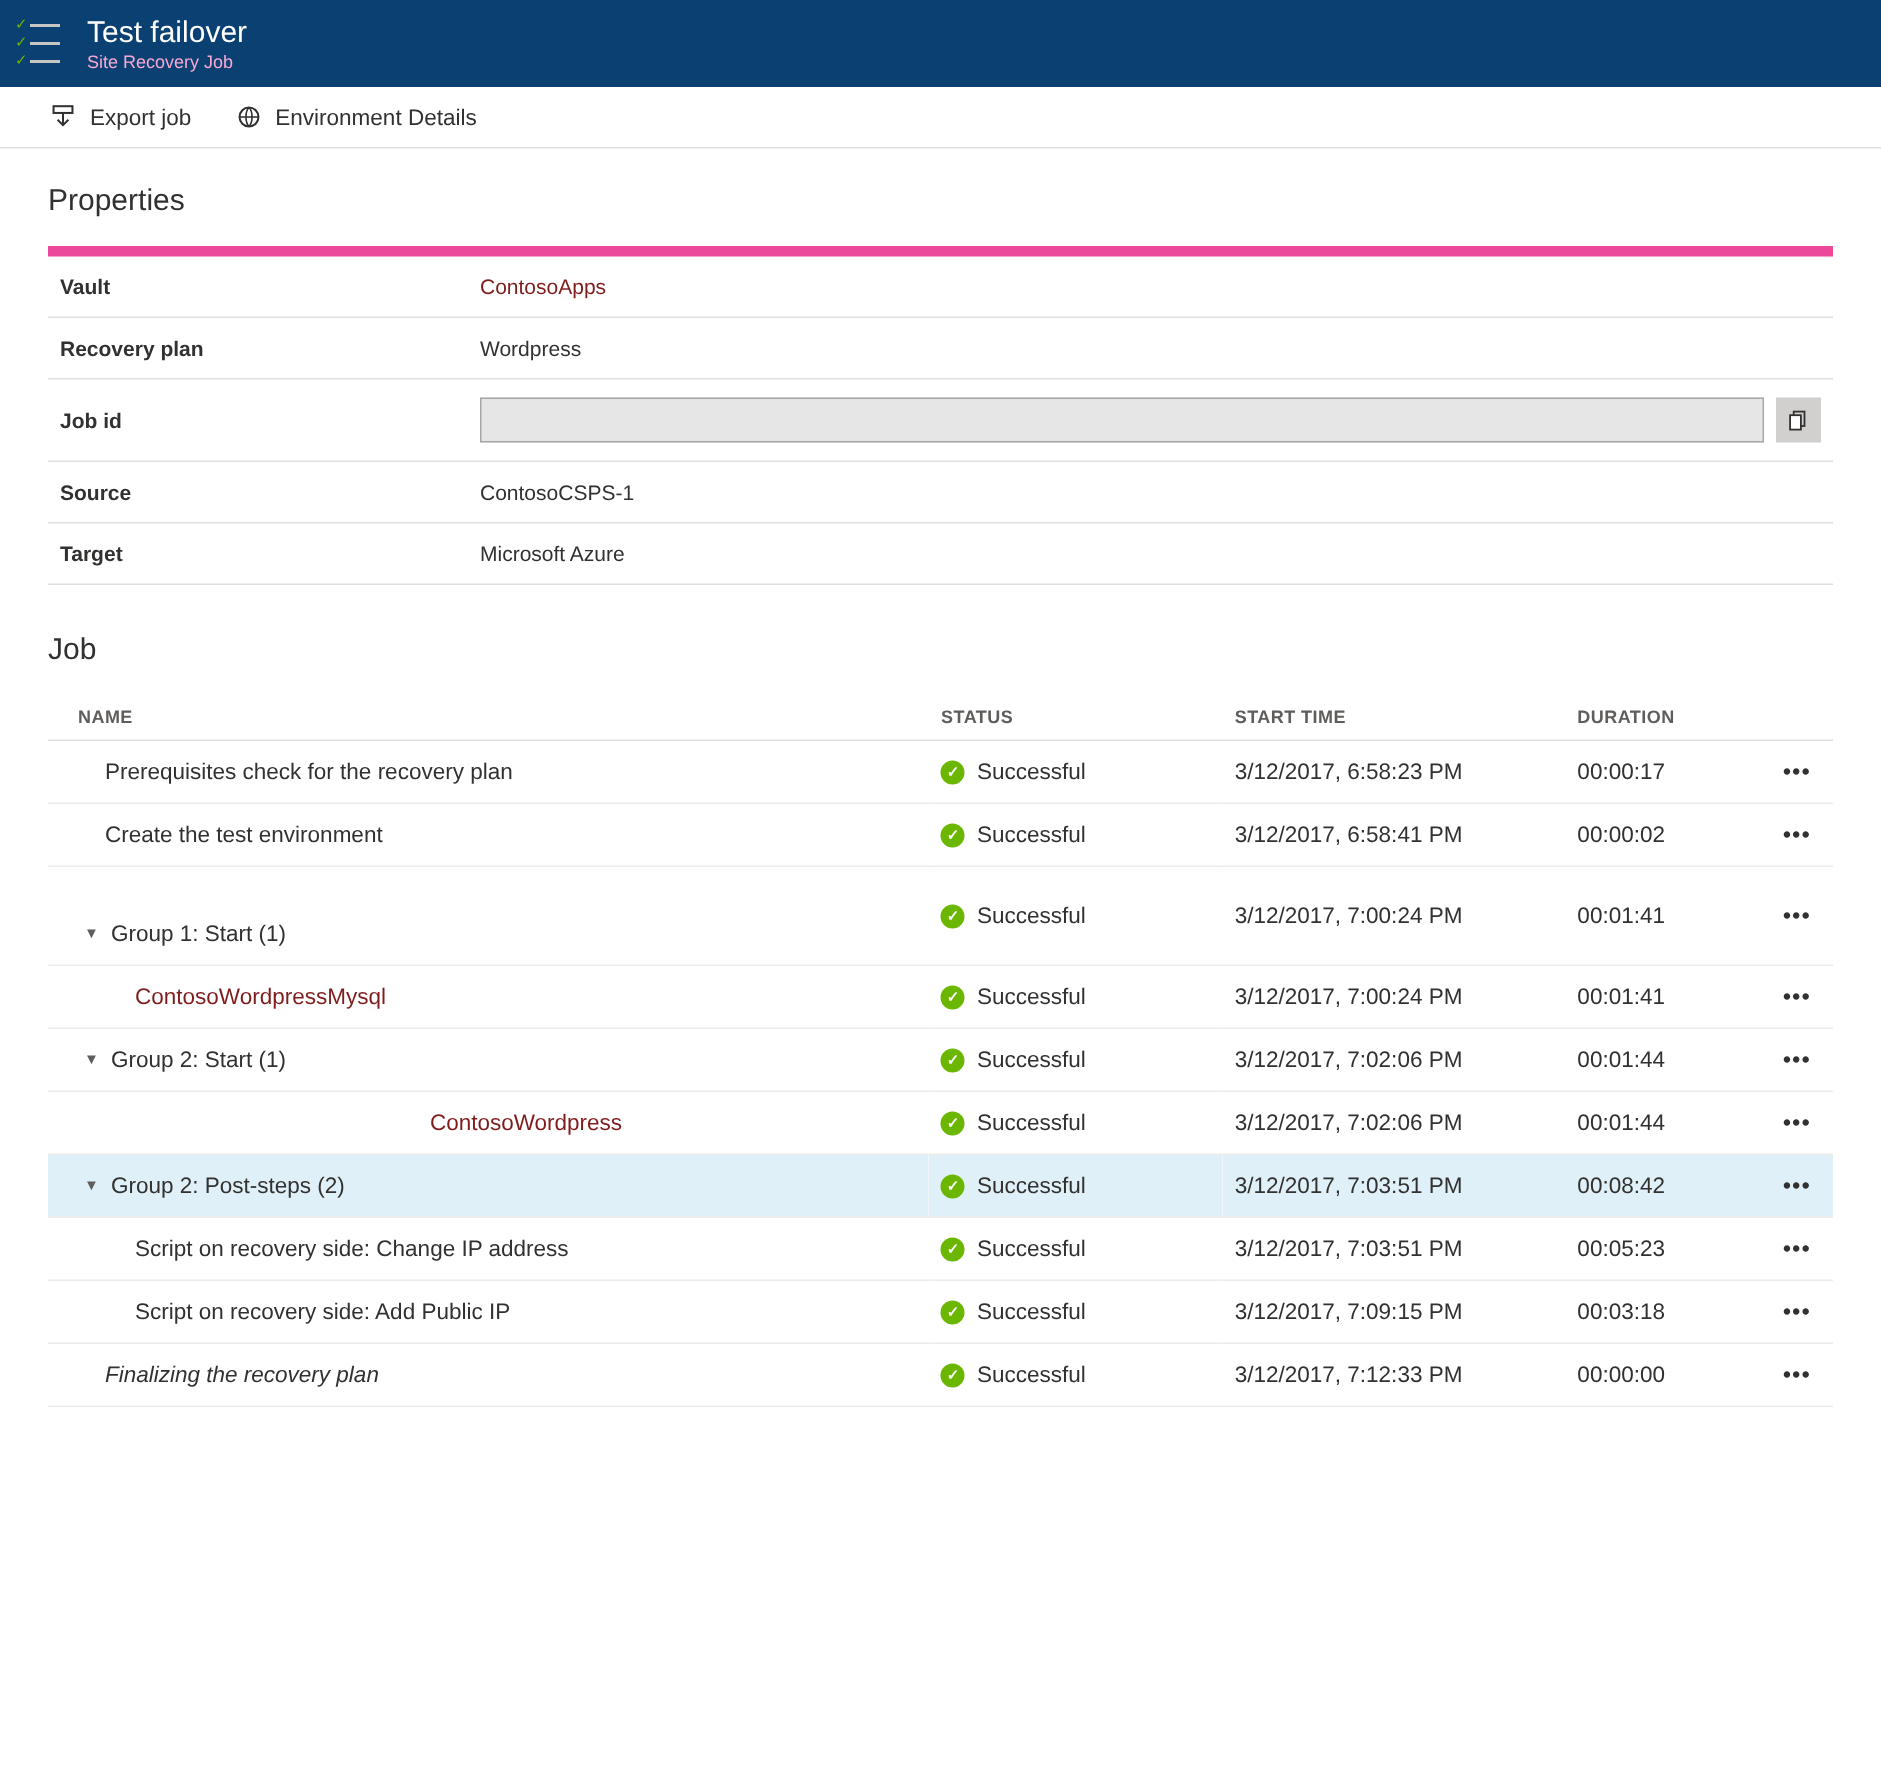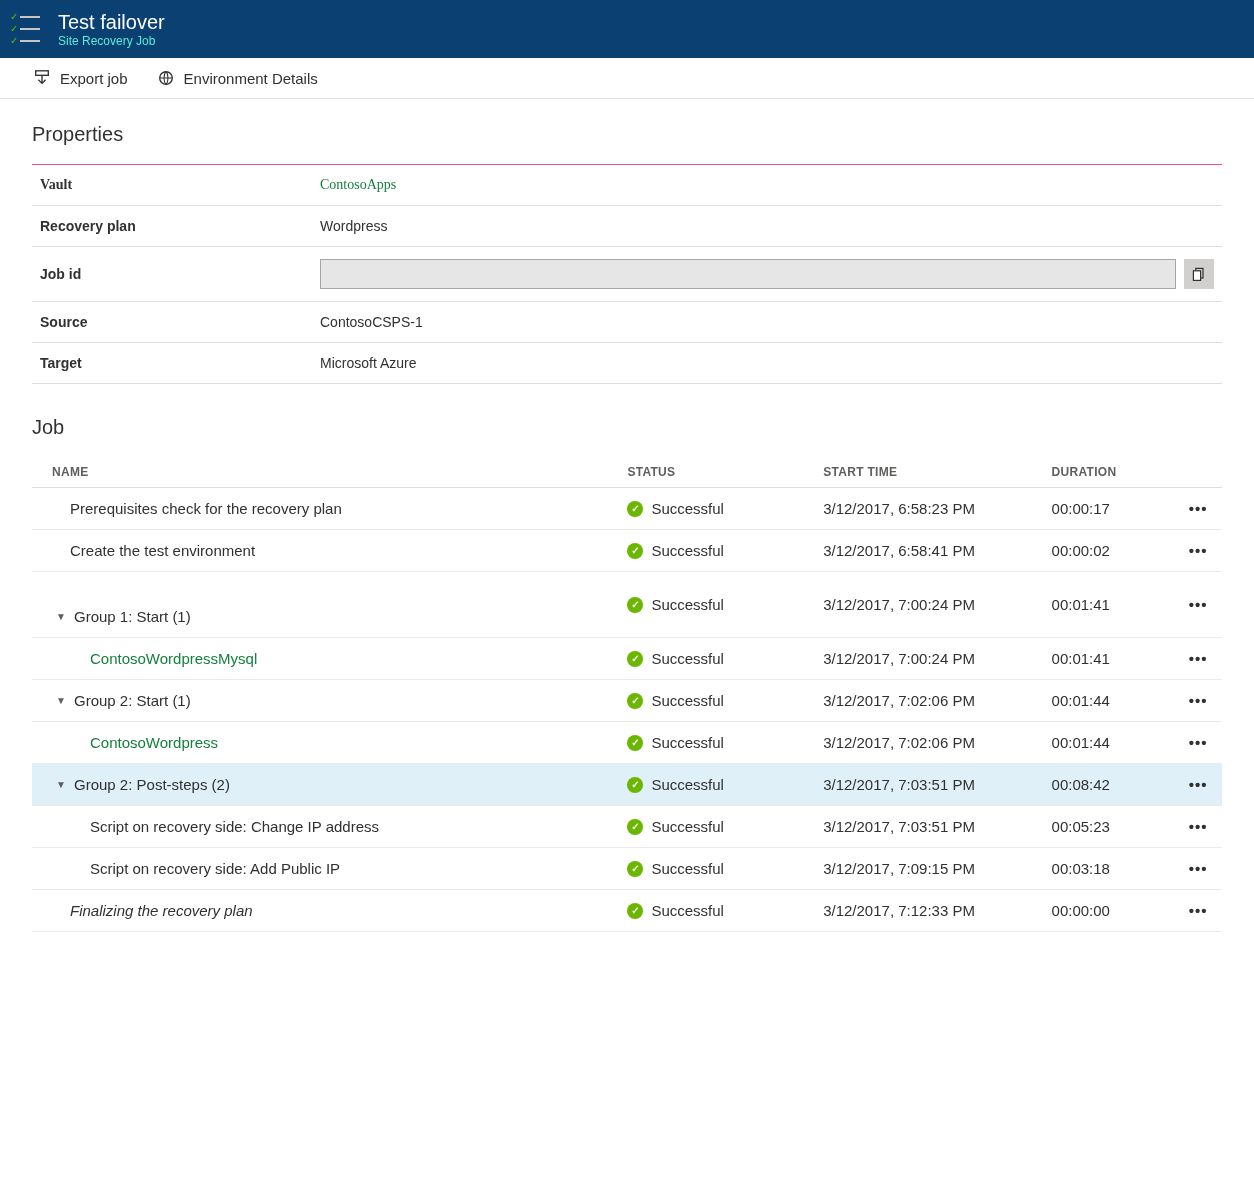--- a/index.html
+++ b/index.html
@@ -30,21 +30,21 @@
   .task-line .check {
     color: #6bb700; font-size: 10px; line-height: 8px;
   }
   .task-line .bar {
     height: 2px; background: #c8c6c4; width: 20px;
   }
   .header-text h1 {
     font-size: 20px; font-weight: 400;
   }
   .header-text .subtitle {
-    font-size: 12px; color: #5eead4;
+    font-size: 12px; color: #f9a8d4;
   }
   .toolbar {
     display: flex; align-items: center;
     padding: 10px 32px;
     border-bottom: 1px solid #e1dfdd;
     gap: 28px;
   }
   .toolbar-btn {
     display: flex; align-items: center; gap: 8px;
     font-size: 15px;
@@ -60,30 +60,30 @@
   h2.section {
     font-weight: 400;
     font-size: 20px;
     margin: 8px 0 18px 0;
   }
   .props {
     width: 100%;
     border-collapse: collapse;
   }
   .props tr { border-bottom: 1px solid #e1dfdd; }
-  .props tr:first-child { border-top: 1px solid #ec4899; font-family: Liberation Serif, serif; }
+  .props tr:first-child { border-top: 7px solid #ec4899; }
   .props td {
     padding: 12px 8px;
     vertical-align: middle;
   }
   .props td.key {
     font-weight: 600;
     width: 280px;
   }
-  .link { color: #15803d; cursor: pointer; }
+  .link { color: #7f1d1d; cursor: pointer; }
   .jobid-input {
     flex: 1;
     height: 30px;
     border: 1px solid #a6a6a6;
     background: #e6e6e6;
     padding: 0 6px;
   }
   .copy-btn {
     width: 30px; height: 30px;
     background: #d2d0ce;
@@ -332,21 +332,21 @@
               <span class="status-icon">✓</span>
               <span>Successful</span>
             </div>
           </td>
           <td>3/12/2017, 7:02:06 PM</td>
           <td>00:01:44</td>
           <td class="ellipsis-btn"><span>•••</span></td>
         </tr>
         <tr>
           <td>
-            <div class="name-cell" style="padding-left: 50px;">
+            <div class="name-cell" style="padding-left: 50px; justify-content: center;">
               <span class="name-text link">ContosoWordpress</span>
             </div>
           </td>
           <td>
             <div class="status-cell">
               <span class="status-icon">✓</span>
               <span>Successful</span>
             </div>
           </td>
           <td>3/12/2017, 7:02:06 PM</td>

